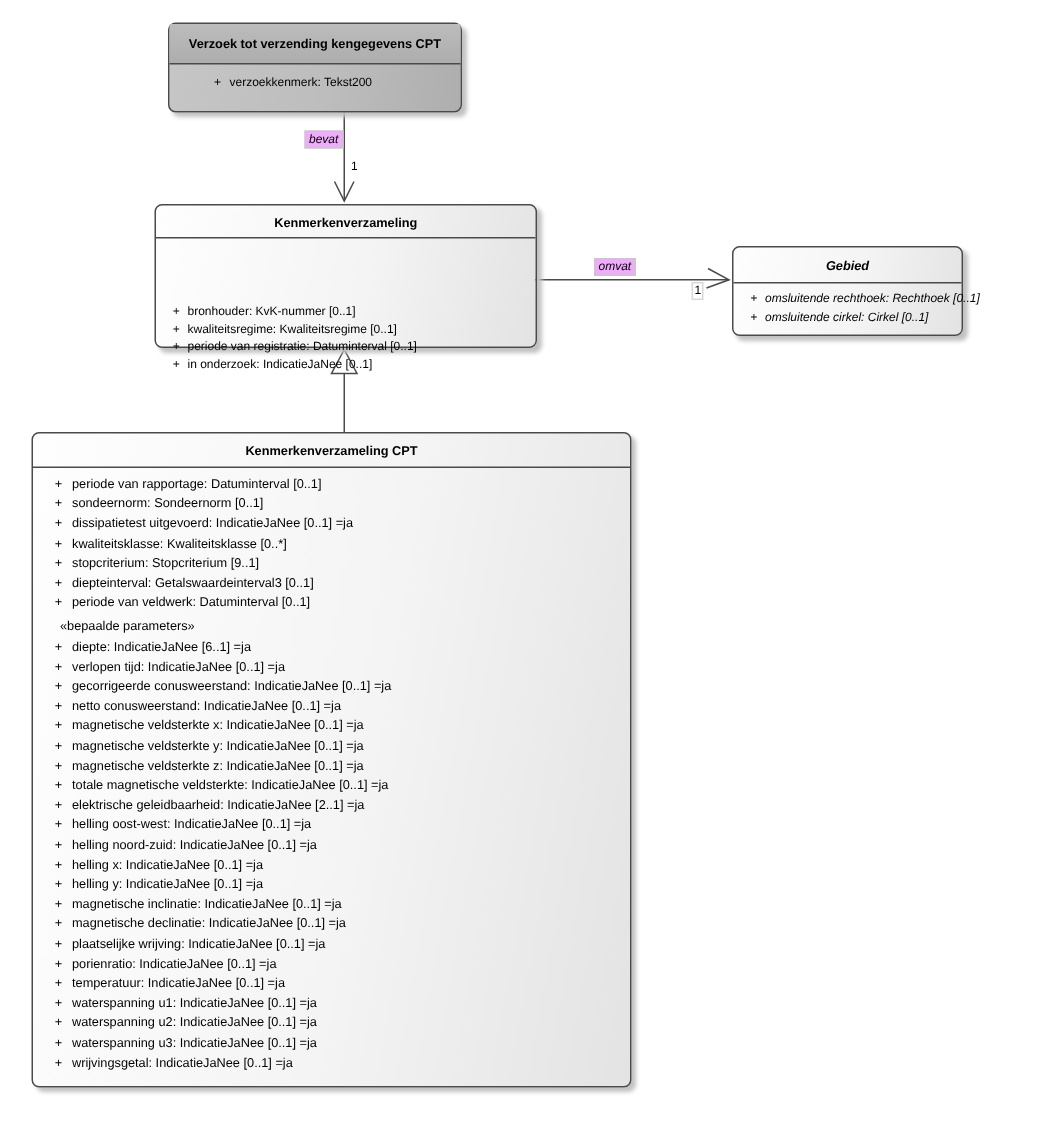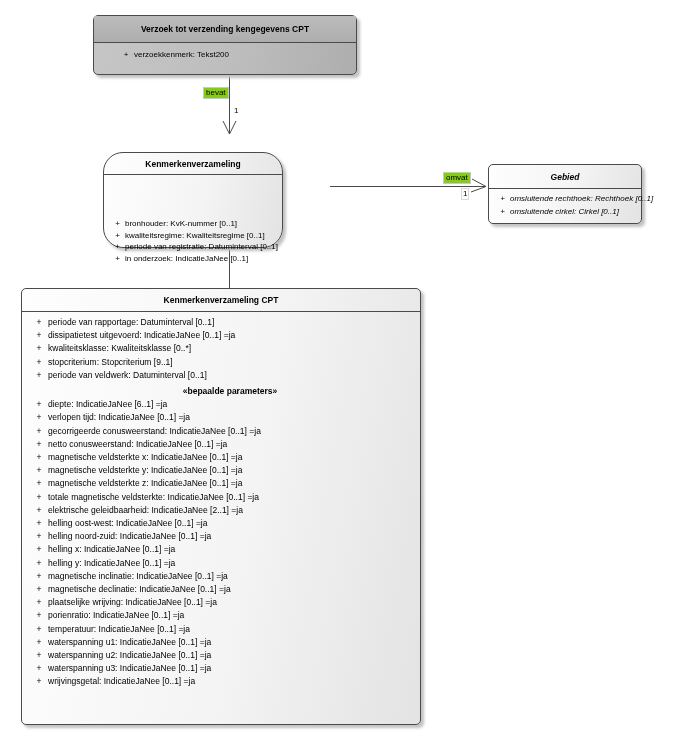--- a/index.html
+++ b/index.html
@@ -30,52 +30,53 @@
     box-sizing:border-box;
   }
   .uml-box.gray .uml-header{
     background:linear-gradient(180deg,#bcbcbc,#adadad);
   }
   .title{font-weight:bold;}
 
   .attrs{box-sizing:border-box;}
   .attr-row{white-space:nowrap;}
   .attr-row .vis{display:inline-block;text-align:center;}
-  .stereotype{font-weight:bold;text-align:center;}
+  .stereotype{font-weight:normal;}
 
   
-  #box-verzoek{left:93px;top:15px;width:264px;height:60px;}
+  #box-verzoek{left:112px;top:15px;width:196px;height:60px;}
   #box-verzoek .uml-header{height:27px;font-size:8.5px;}
   #box-verzoek .attrs{padding:6px 0 0 24px;font-size:8px;line-height:12px;}
   #box-verzoek .vis{width:16px;}
 
-  #box-kenmerken{left:103px;top:152px;width:180px;height:96px;border-radius:20px;}
+  #box-kenmerken{left:103px;top:136px;width:255px;height:96px;}
   #box-kenmerken .uml-header{height:22px;font-size:8.5px;}
   #box-kenmerken .attrs{padding:3px 0 0 6px;font-size:8px;line-height:11.7px;margin-top:40px;}
   #box-kenmerken .vis{width:15px;}
 
   #box-gebied{left:488px;top:164px;width:154px;height:60px;font-style:italic;}
   #box-gebied .uml-header{height:24px;font-size:8.5px;}
   #box-gebied .attrs{padding:3px 0 0 6px;font-size:8px;line-height:13px;}
   #box-gebied .vis{width:15px;}
 
   #box-cpt{left:21px;top:288px;width:400px;height:437px;}
   #box-cpt .uml-header{height:23px;font-size:8.5px;}
   #box-cpt .attrs{padding:4px 0 0 8px;font-size:8.5px;line-height:13.2px;}
   #box-cpt .vis{width:18px;}
   #box-cpt .stereotype{padding-left:10px;margin-top:3px;}
 
   
   .edge-label{
     position:absolute;
-    background:#84cc16;
+    background:#f0abfc;
     border:1px solid #c8c8c8;
     font-size:8px;line-height:10px;
     padding:0 2px;
     white-space:nowrap;
+    font-style:italic;
   }
   .mult-label{
     position:absolute;
     background:#ffffff;
     font-size:8px;line-height:10px;
     padding:0 1px;
     border:1px solid #d8d8d8;
   }
 </style>
 </head>
@@ -131,23 +132,25 @@
         <div class="attr-row"><span class="vis">+</span><span class="txt">omsluitende cirkel: Cirkel [0..1]</span></div>
       </div>
   </div>
 
   <div class="uml-box" id="box-cpt">
     <div class="uml-header">
       <span class="title">Kenmerkenverzameling CPT</span>
     </div>
     <div class="attrs">
         <div class="attr-row"><span class="vis">+</span><span class="txt">periode van rapportage: Datuminterval [0..1]</span></div>
+        <div class="attr-row"><span class="vis">+</span><span class="txt">sondeernorm: Sondeernorm [0..1]</span></div>
         <div class="attr-row"><span class="vis">+</span><span class="txt">dissipatietest uitgevoerd: IndicatieJaNee [0..1] =ja</span></div>
         <div class="attr-row"><span class="vis">+</span><span class="txt">kwaliteitsklasse: Kwaliteitsklasse [0..*]</span></div>
         <div class="attr-row"><span class="vis">+</span><span class="txt">stopcriterium: Stopcriterium [9..1]</span></div>
+        <div class="attr-row"><span class="vis">+</span><span class="txt">diepteinterval: Getalswaardeinterval3 [0..1]</span></div>
         <div class="attr-row"><span class="vis">+</span><span class="txt">periode van veldwerk: Datuminterval [0..1]</span></div>
         <div class="attr-row stereotype"><span>«bepaalde parameters»</span></div>
         <div class="attr-row"><span class="vis">+</span><span class="txt">diepte: IndicatieJaNee [6..1] =ja</span></div>
         <div class="attr-row"><span class="vis">+</span><span class="txt">verlopen tijd: IndicatieJaNee [0..1] =ja</span></div>
         <div class="attr-row"><span class="vis">+</span><span class="txt">gecorrigeerde conusweerstand: IndicatieJaNee [0..1] =ja</span></div>
         <div class="attr-row"><span class="vis">+</span><span class="txt">netto conusweerstand: IndicatieJaNee [0..1] =ja</span></div>
         <div class="attr-row"><span class="vis">+</span><span class="txt">magnetische veldsterkte x: IndicatieJaNee [0..1] =ja</span></div>
         <div class="attr-row"><span class="vis">+</span><span class="txt">magnetische veldsterkte y: IndicatieJaNee [0..1] =ja</span></div>
         <div class="attr-row"><span class="vis">+</span><span class="txt">magnetische veldsterkte z: IndicatieJaNee [0..1] =ja</span></div>
         <div class="attr-row"><span class="vis">+</span><span class="txt">totale magnetische veldsterkte: IndicatieJaNee [0..1] =ja</span></div>
@@ -164,16 +167,16 @@
         <div class="attr-row"><span class="vis">+</span><span class="txt">waterspanning u1: IndicatieJaNee [0..1] =ja</span></div>
         <div class="attr-row"><span class="vis">+</span><span class="txt">waterspanning u2: IndicatieJaNee [0..1] =ja</span></div>
         <div class="attr-row"><span class="vis">+</span><span class="txt">waterspanning u3: IndicatieJaNee [0..1] =ja</span></div>
         <div class="attr-row"><span class="vis">+</span><span class="txt">wrijvingsgetal: IndicatieJaNee [0..1] =ja</span></div>
       </div>
   </div>
 
   <div class="edge-label" style="left:203px;top:87px;">bevat</div>
   <div class="mult-label" style="left:233px;top:106px;border:none;">1</div>
 
-  <div class="edge-label" style="left:396px;top:172px;margin-left:47px;">omvat</div>
+  <div class="edge-label" style="left:396px;top:172px;">omvat</div>
   <div class="mult-label" style="left:461px;top:188px;">1</div>
 
 </div>
 
 </body></html>

